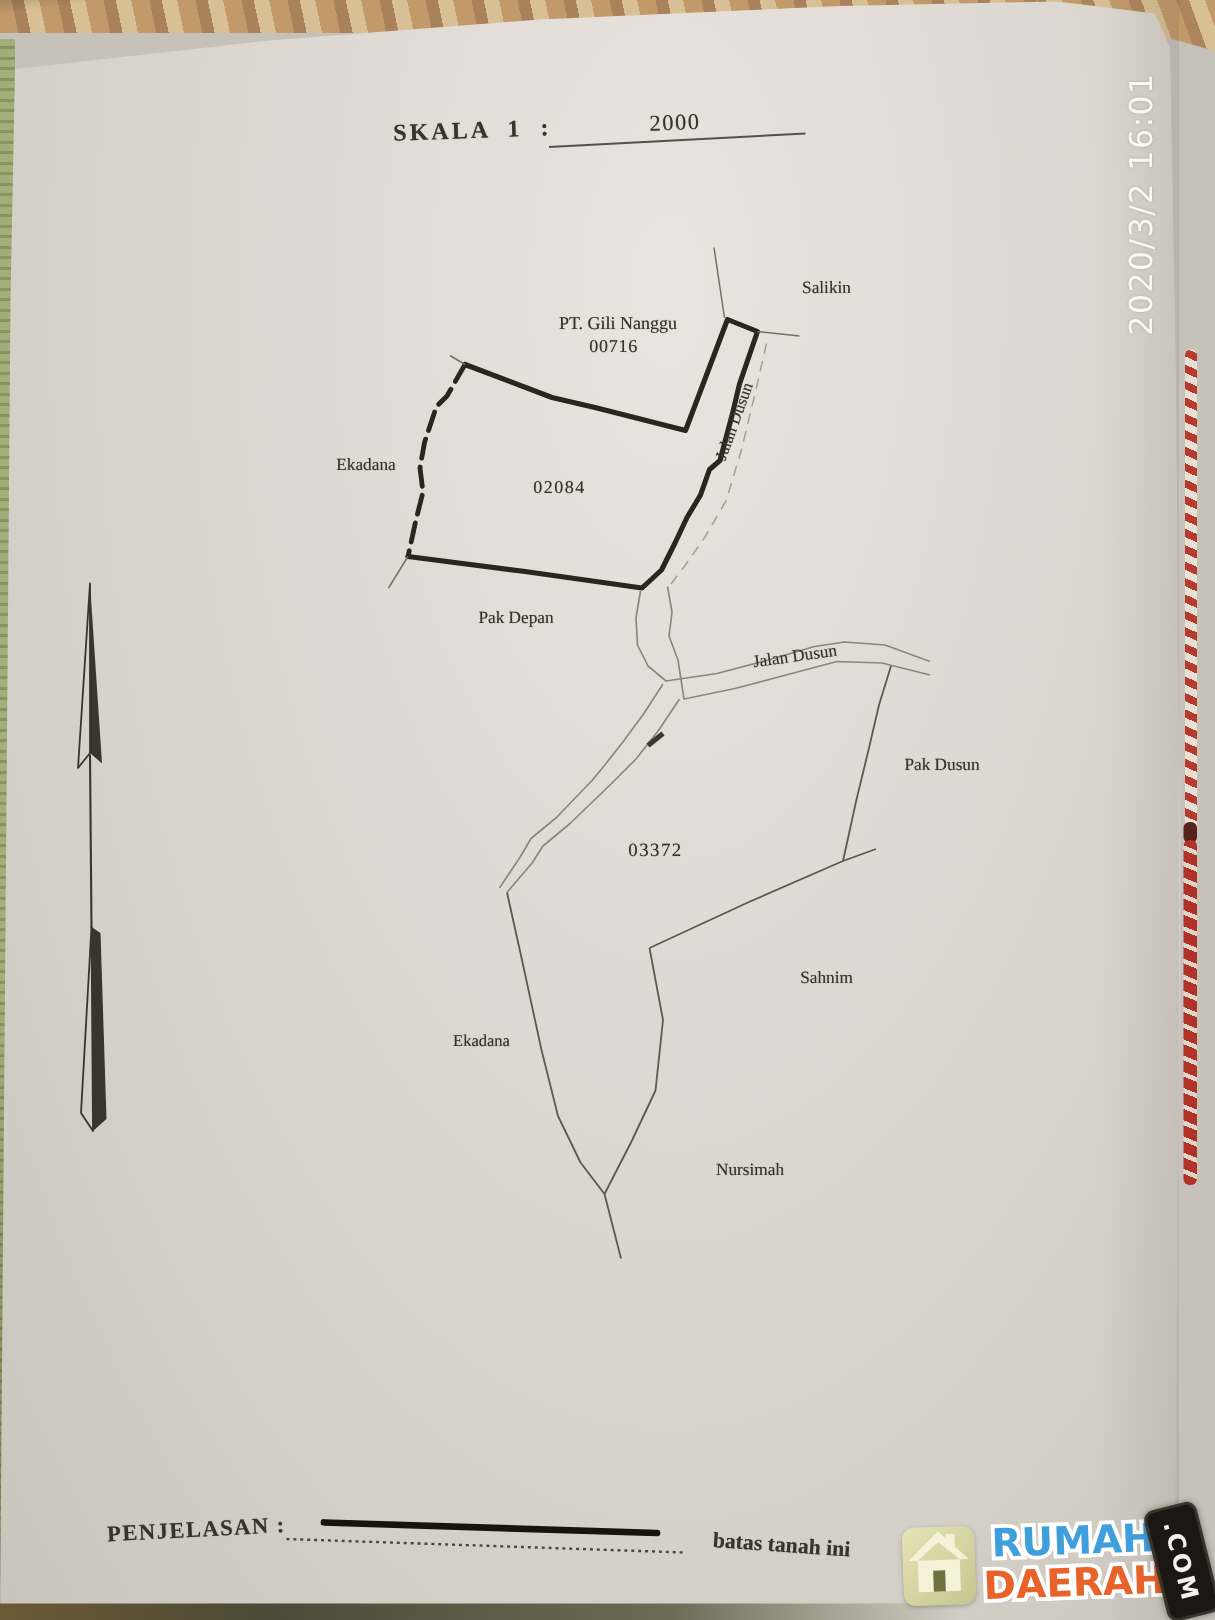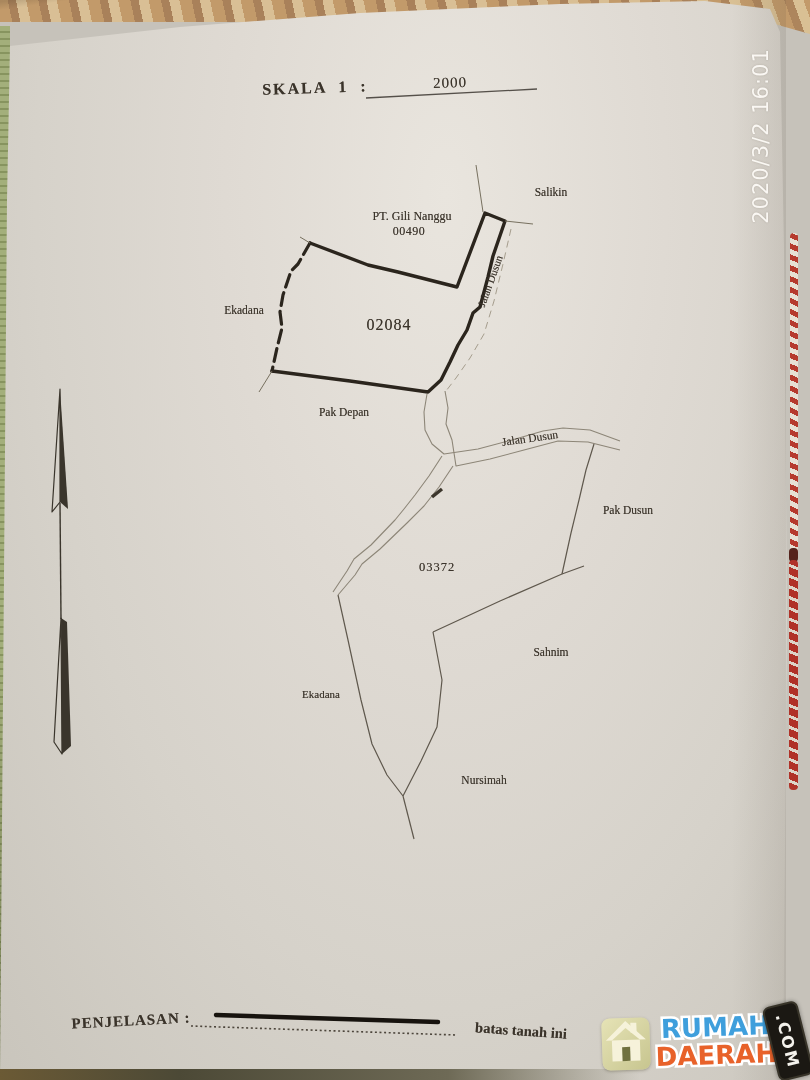--- a/index.html
+++ b/index.html
@@ -121,32 +121,32 @@
 
     <path d="M216,1015 L438,1022" stroke="#17130e" stroke-width="4.5" stroke-linecap="round" fill="none"></path>
     <path d="M191,1026 L456,1035" stroke="#4d463c" stroke-width="1.6" stroke-dasharray="2 2.6" fill="none"></path>
   </svg>
 
   <div class="lbl bold" style="left:315px;top:88px;font-size:16px;letter-spacing:2px;word-spacing:6px;transform:translate(-50%,-50%) rotate(-2deg);">SKALA 1 :</div>
   <div class="lbl" style="left:450px;top:83px;font-size:15px;letter-spacing:1px;transform:translate(-50%,-50%) rotate(-2deg);">2000</div>
 
   <div class="lbl" style="left:515px;top:192px;font-size:11.5px;margin-left:36px;">Salikin</div>
   <div class="lbl" style="left:412px;top:216px;font-size:12px;">PT. Gili Nanggu</div>
-  <div class="lbl" style="left:409px;top:231px;font-size:12px;letter-spacing:.5px;">00490</div>
+  <div class="lbl" style="left:409px;top:231px;font-size:12px;letter-spacing:.5px;">00716</div>
   <div class="lbl" style="left:244px;top:310px;font-size:11.5px;">Ekadana</div>
-  <div class="lbl" style="left:373px;top:325px;font-size:16px;letter-spacing:1px;margin-left:16px;">02084</div>
+  <div class="lbl" style="left:373px;top:325px;font-size:12px;letter-spacing:1px;">02084</div>
   <div class="lbl" style="left:344px;top:412px;font-size:11.5px;">Pak Depan</div>
   <div class="lbl" style="left:490px;top:281px;font-size:11px;transform:translate(-50%,-50%) rotate(-70deg);">Jalan Dusun</div>
   <div class="lbl" style="left:530px;top:438px;font-size:11.5px;transform:translate(-50%,-50%) rotate(-8deg);">Jalan Dusun</div>
 
   <div class="lbl" style="left:628px;top:510px;font-size:11.5px;">Pak Dusun</div>
   <div class="lbl" style="left:437px;top:567px;font-size:12.5px;letter-spacing:1px;">03372</div>
   <div class="lbl" style="left:551px;top:652px;font-size:11.5px;font-family:Liberation Serif, serif;">Sahnim</div>
   <div class="lbl" style="left:321px;top:694px;font-size:11px;">Ekadana</div>
-  <div class="lbl" style="left:484px;top:780px;font-size:11.5px;">Nursimah</div>
+  <div class="lbl" style="left:500px;top:780px;font-size:11.5px;">Nursimah</div>
 
   <div class="lbl bold" style="left:131px;top:1021px;font-size:15px;letter-spacing:1px;transform:translate(-50%,-50%) rotate(-3deg);">PENJELASAN :</div>
   <div class="lbl bold" style="left:521px;top:1031px;font-size:14.5px;transform:translate(-50%,-50%) rotate(4deg);">batas tanah ini</div>
 
   <div class="cord upper"></div>
   <div class="cord knot"></div>
   <div class="cord lower"></div>
 
   <div class="bottom-rim"></div>
 

